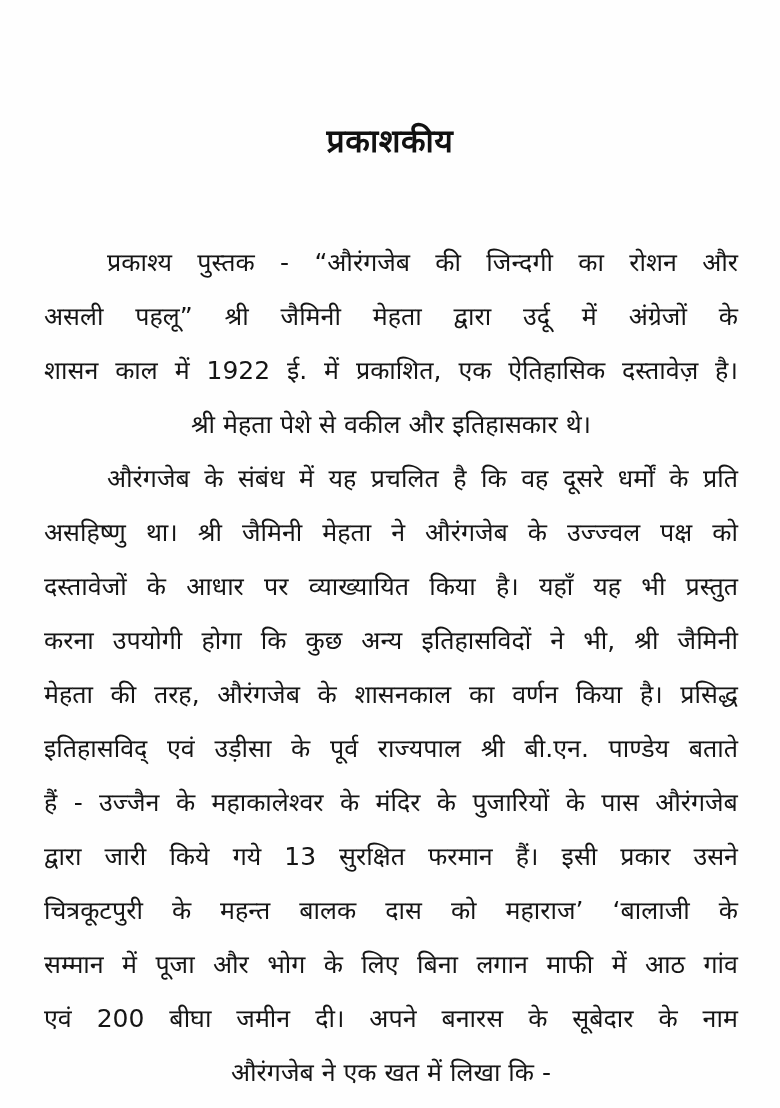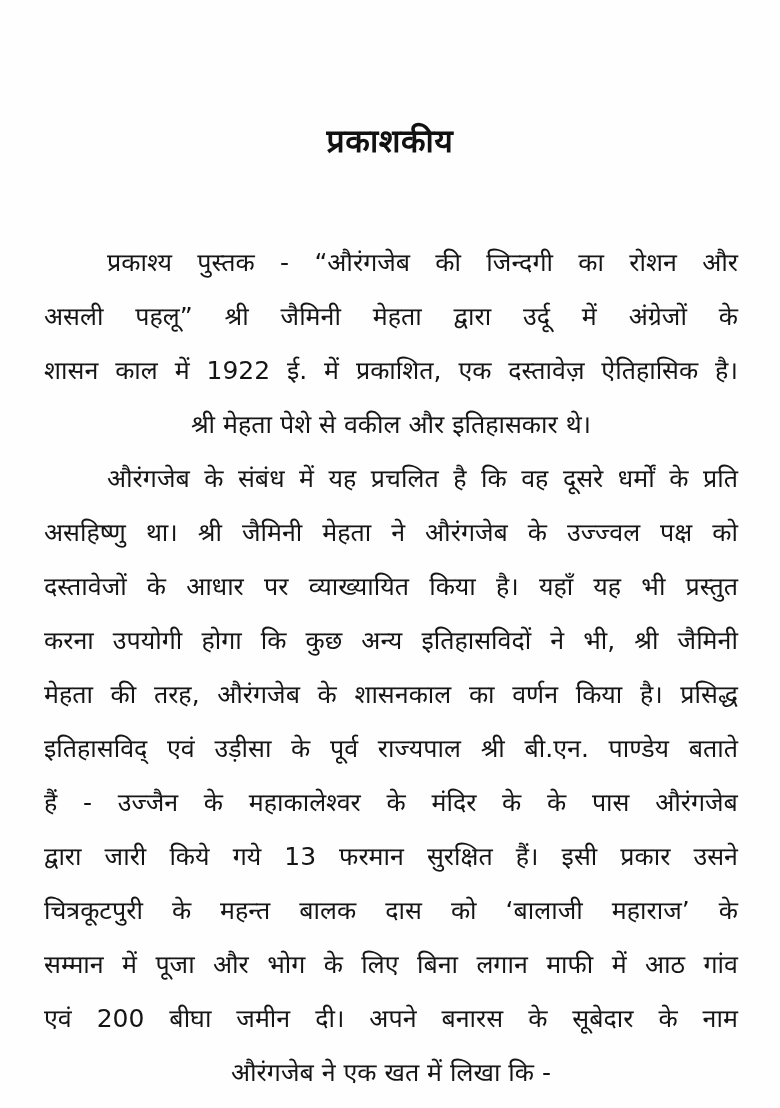--- a/index.html
+++ b/index.html
@@ -93,22 +93,22 @@
         </div>
         <div class="line justify">
           <span class="w">शासन</span>
           <span class="w">काल</span>
           <span class="w">में</span>
           <span class="w">1922</span>
           <span class="w">ई.</span>
           <span class="w">में</span>
           <span class="w">प्रकाशित,</span>
           <span class="w">एक</span>
+          <span class="w">ऐतिहासिक</span>
           <span class="w">दस्तावेज़</span>
-          <span class="w">ऐतिहासिक</span>
           <span class="w">है।</span>
         </div>
         <div class="line left">श्री मेहता पेशे से वकील और इतिहासकार थे।</div>
       </div>
       <div>
         <div class="line justify indent">
           <span class="w">औरंगजेब</span>
           <span class="w">के</span>
           <span class="w">संबंध</span>
           <span class="w">में</span>
@@ -188,46 +188,47 @@
         </div>
         <div class="line justify">
           <span class="w">हैं</span>
           <span class="w">-</span>
           <span class="w">उज्जैन</span>
           <span class="w">के</span>
           <span class="w">महाकालेश्वर</span>
           <span class="w">के</span>
           <span class="w">मंदिर</span>
           <span class="w">के</span>
+          <span class="w">पुजारियों</span>
           <span class="w">के</span>
           <span class="w">पास</span>
           <span class="w">औरंगजेब</span>
         </div>
         <div class="line justify">
           <span class="w">द्वारा</span>
           <span class="w">जारी</span>
           <span class="w">किये</span>
           <span class="w">गये</span>
           <span class="w">13</span>
+          <span class="w">सुरक्षित</span>
           <span class="w">फरमान</span>
-          <span class="w">सुरक्षित</span>
           <span class="w">हैं।</span>
           <span class="w">इसी</span>
           <span class="w">प्रकार</span>
           <span class="w">उसने</span>
         </div>
         <div class="line justify">
           <span class="w">चित्रकूटपुरी</span>
           <span class="w">के</span>
           <span class="w">महन्त</span>
           <span class="w">बालक</span>
           <span class="w">दास</span>
           <span class="w">को</span>
+          <span class="w">महाराज’</span>
           <span class="w">‘बालाजी</span>
-          <span class="w">महाराज’</span>
           <span class="w">के</span>
         </div>
         <div class="line justify">
           <span class="w">सम्मान</span>
           <span class="w">में</span>
           <span class="w">पूजा</span>
           <span class="w">और</span>
           <span class="w">भोग</span>
           <span class="w">के</span>
           <span class="w">लिए</span>

